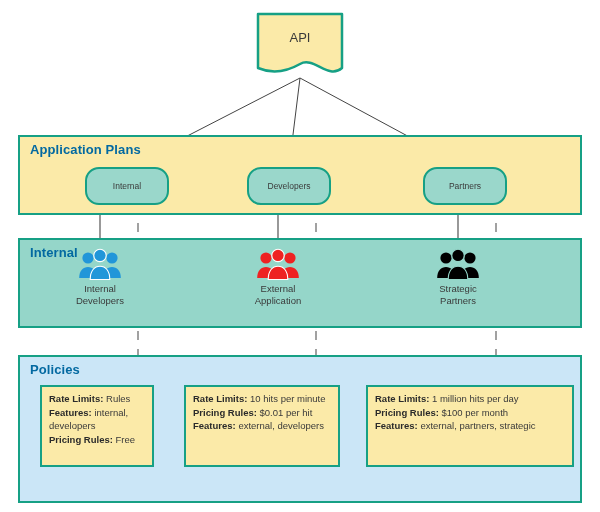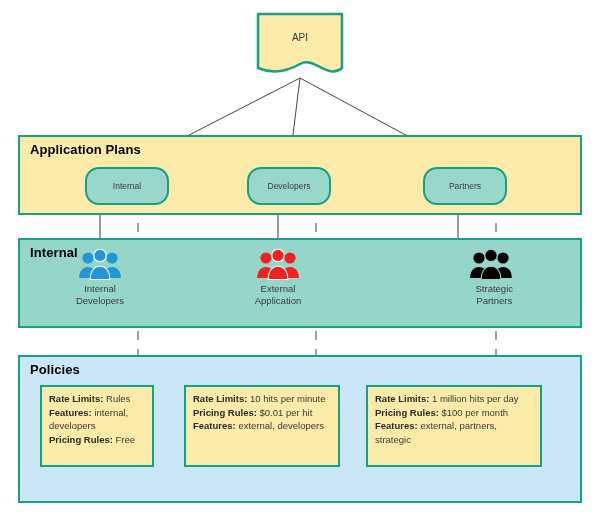--- a/index.html
+++ b/index.html
@@ -40,21 +40,21 @@
     box-sizing: border-box;
     border: 2px solid #16a085;
     z-index: 2;
   }
   .band-title {
     position: absolute;
     left: 10px;
     top: 5px;
     font-size: 13px;
     font-weight: bold;
-    color: #000000;
+    color: #0369a1;
     letter-spacing: 0.1px;
     white-space: nowrap;
   }
   #band-plans {
     left: 18px;
     top: 135px;
     width: 564px;
     height: 80px;
     background: #fbeaa8;
   }
@@ -85,21 +85,21 @@
   #api-node svg { display: block; }
   #api-label {
     position: absolute;
     left: 0;
     top: 0;
     width: 88px;
     height: 50px;
     display: flex;
     align-items: center;
     justify-content: center;
-    font-size: 10px;
+    font-size: 13px;
     color: #3a3a3a;
   }
 
   
   .plan-node {
     position: absolute;
     box-sizing: border-box;
     width: 84px;
     height: 38px;
     top: 167px;
@@ -125,21 +125,21 @@
     position: absolute;
     width: 110px;
     top: 248px;
     z-index: 4;
     display: flex;
     flex-direction: column;
     align-items: center;
   }
   #audience-item-0 { left: 45px; }
   #audience-item-1 { left: 223px; }
-  #audience-item-2 { left: 403px; align-items: flex-end; }
+  #audience-item-2 { left: 403px; }
   .audience-icon { width: 44px; height: 32px; display: block; }
   .audience-label {
     margin-top: 3px;
     font-size: 9.5px;
     line-height: 12px;
     text-align: center;
     color: #3a3a3a;
     white-space: pre-line;
   }
 
@@ -151,21 +151,21 @@
     background: #fbeaa8;
     border: 2px solid #16a085;
     padding: 5px 7px;
     z-index: 4;
     font-size: 9.5px;
     line-height: 13.5px;
     color: #3a3a3a;
   }
   #policy-card-0 { left: 40px; width: 114px; height: 82px; }
   #policy-card-1 { left: 184px; width: 156px; height: 82px; }
-  #policy-card-2 { left: 366px; width: 176px; height: 82px; }
+  #policy-card-2 { left: 366px; width: 208px; height: 82px; }
   .policy-line { display: block; }
   .policy-key { font-weight: bold; color: #2b2b2b; text-align: center; }
 </style>
 </head>
 <body>
 
 <div id="diagram-root">
 
   <svg id="connector-layer" viewBox="0 0 600 512" width="600" height="512">
 

